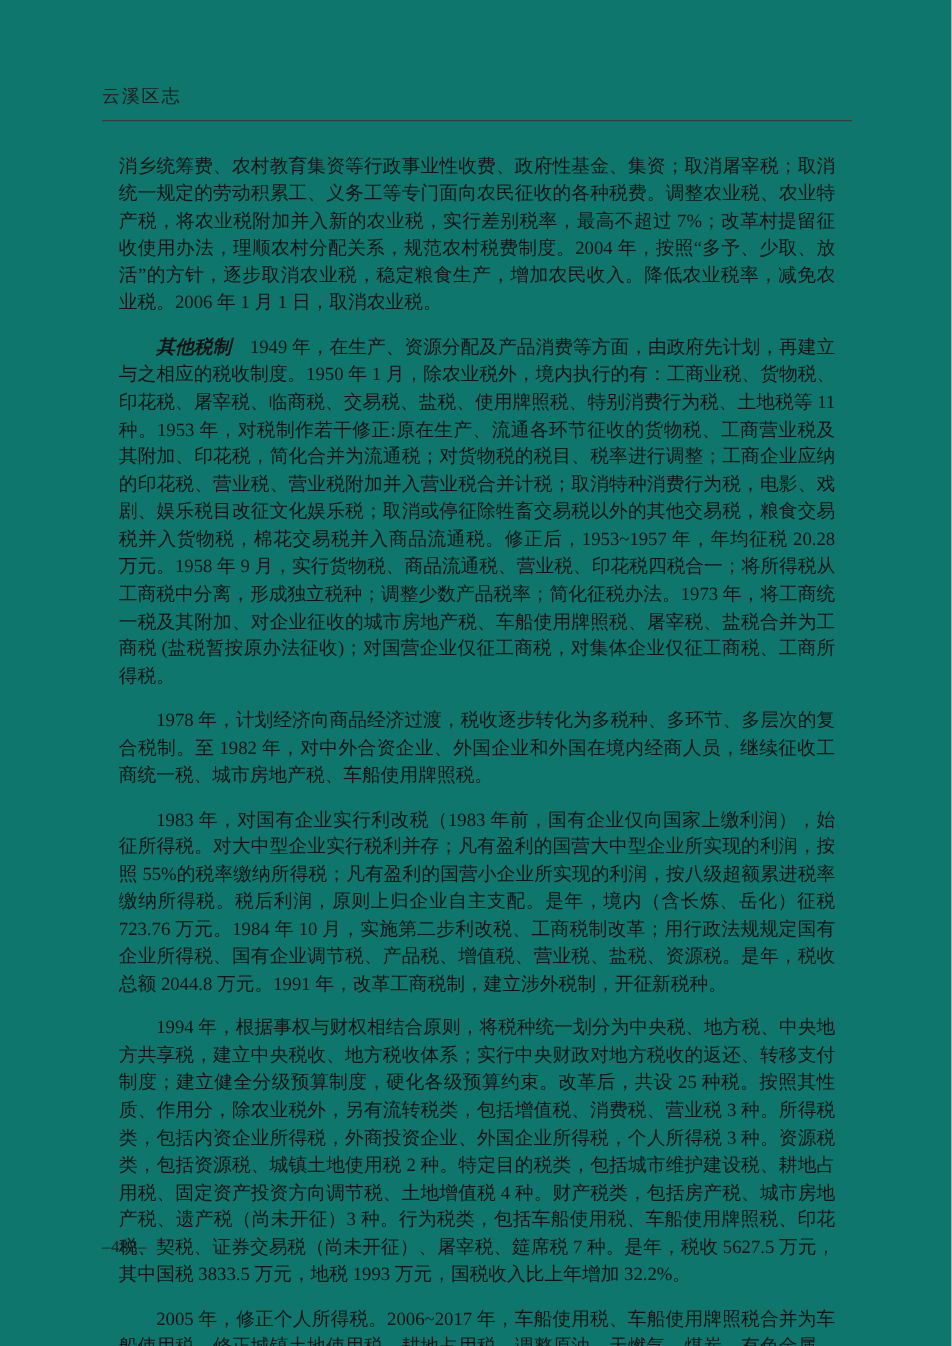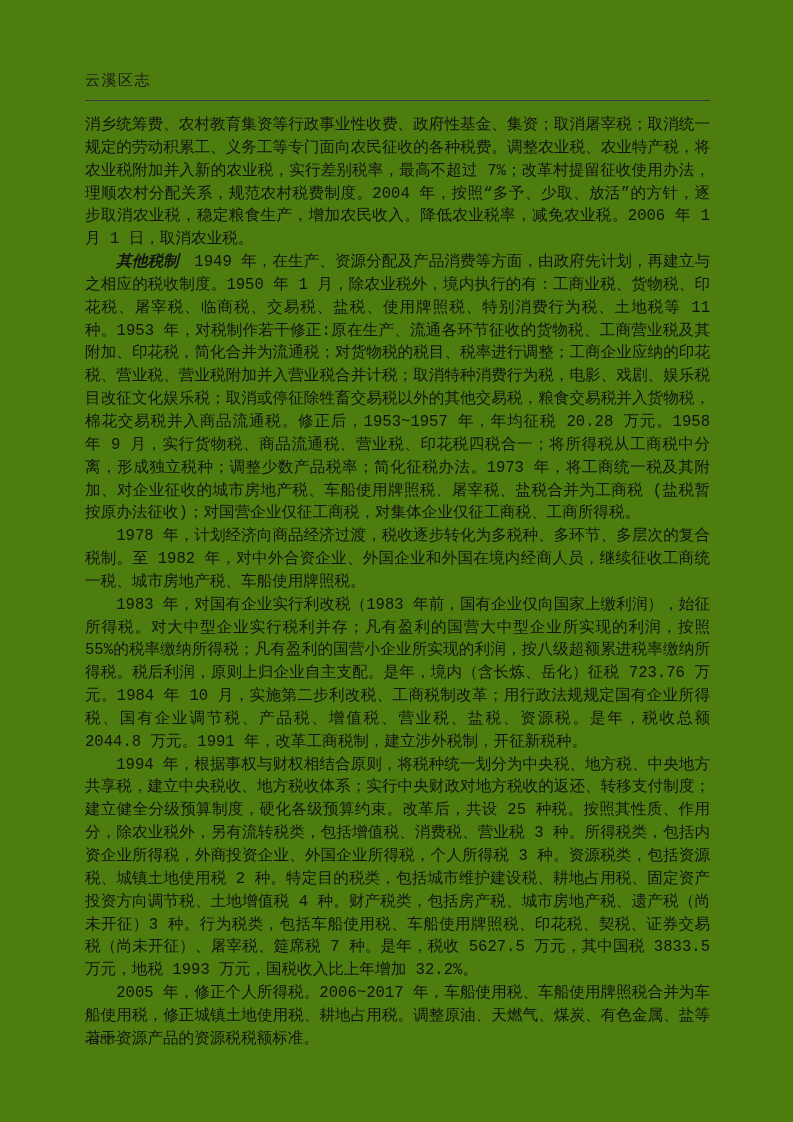--- a/index.html
+++ b/index.html
@@ -4,21 +4,21 @@
 <style>
   html, body {
     margin: 0;
     padding: 0;
     background: #ffffff;
   }
   .page {
     position: relative;
     width: 793px;
     height: 1122px;
-    background: #4d7c0f;
+    background: #0f766e;
     overflow: hidden;
     font-family: "Liberation Serif", "DejaVu Serif", serif;
     color: #161616;
   }
   .running-header {
     position: absolute;
     left: 85px;
     top: 71px;
     width: 625px;
   }
@@ -41,23 +41,22 @@
     position: absolute;
     left: 85px;
     top: 114px;
     width: 625px;
     font-size: 15.6px;
     line-height: 22.85px;
     text-align: justify;
     color: #131313;
   }
   p.para {
-    margin: 0;
+    margin: 14px;
     padding: 0;
-    font-family: Liberation Mono, monospace;
   }
   p.para.indent {
     text-indent: 2em;
   }
   .lead {
     font-weight: bold;
     font-style: italic;
     margin-right: 1em;
   }
   .page-footer {

